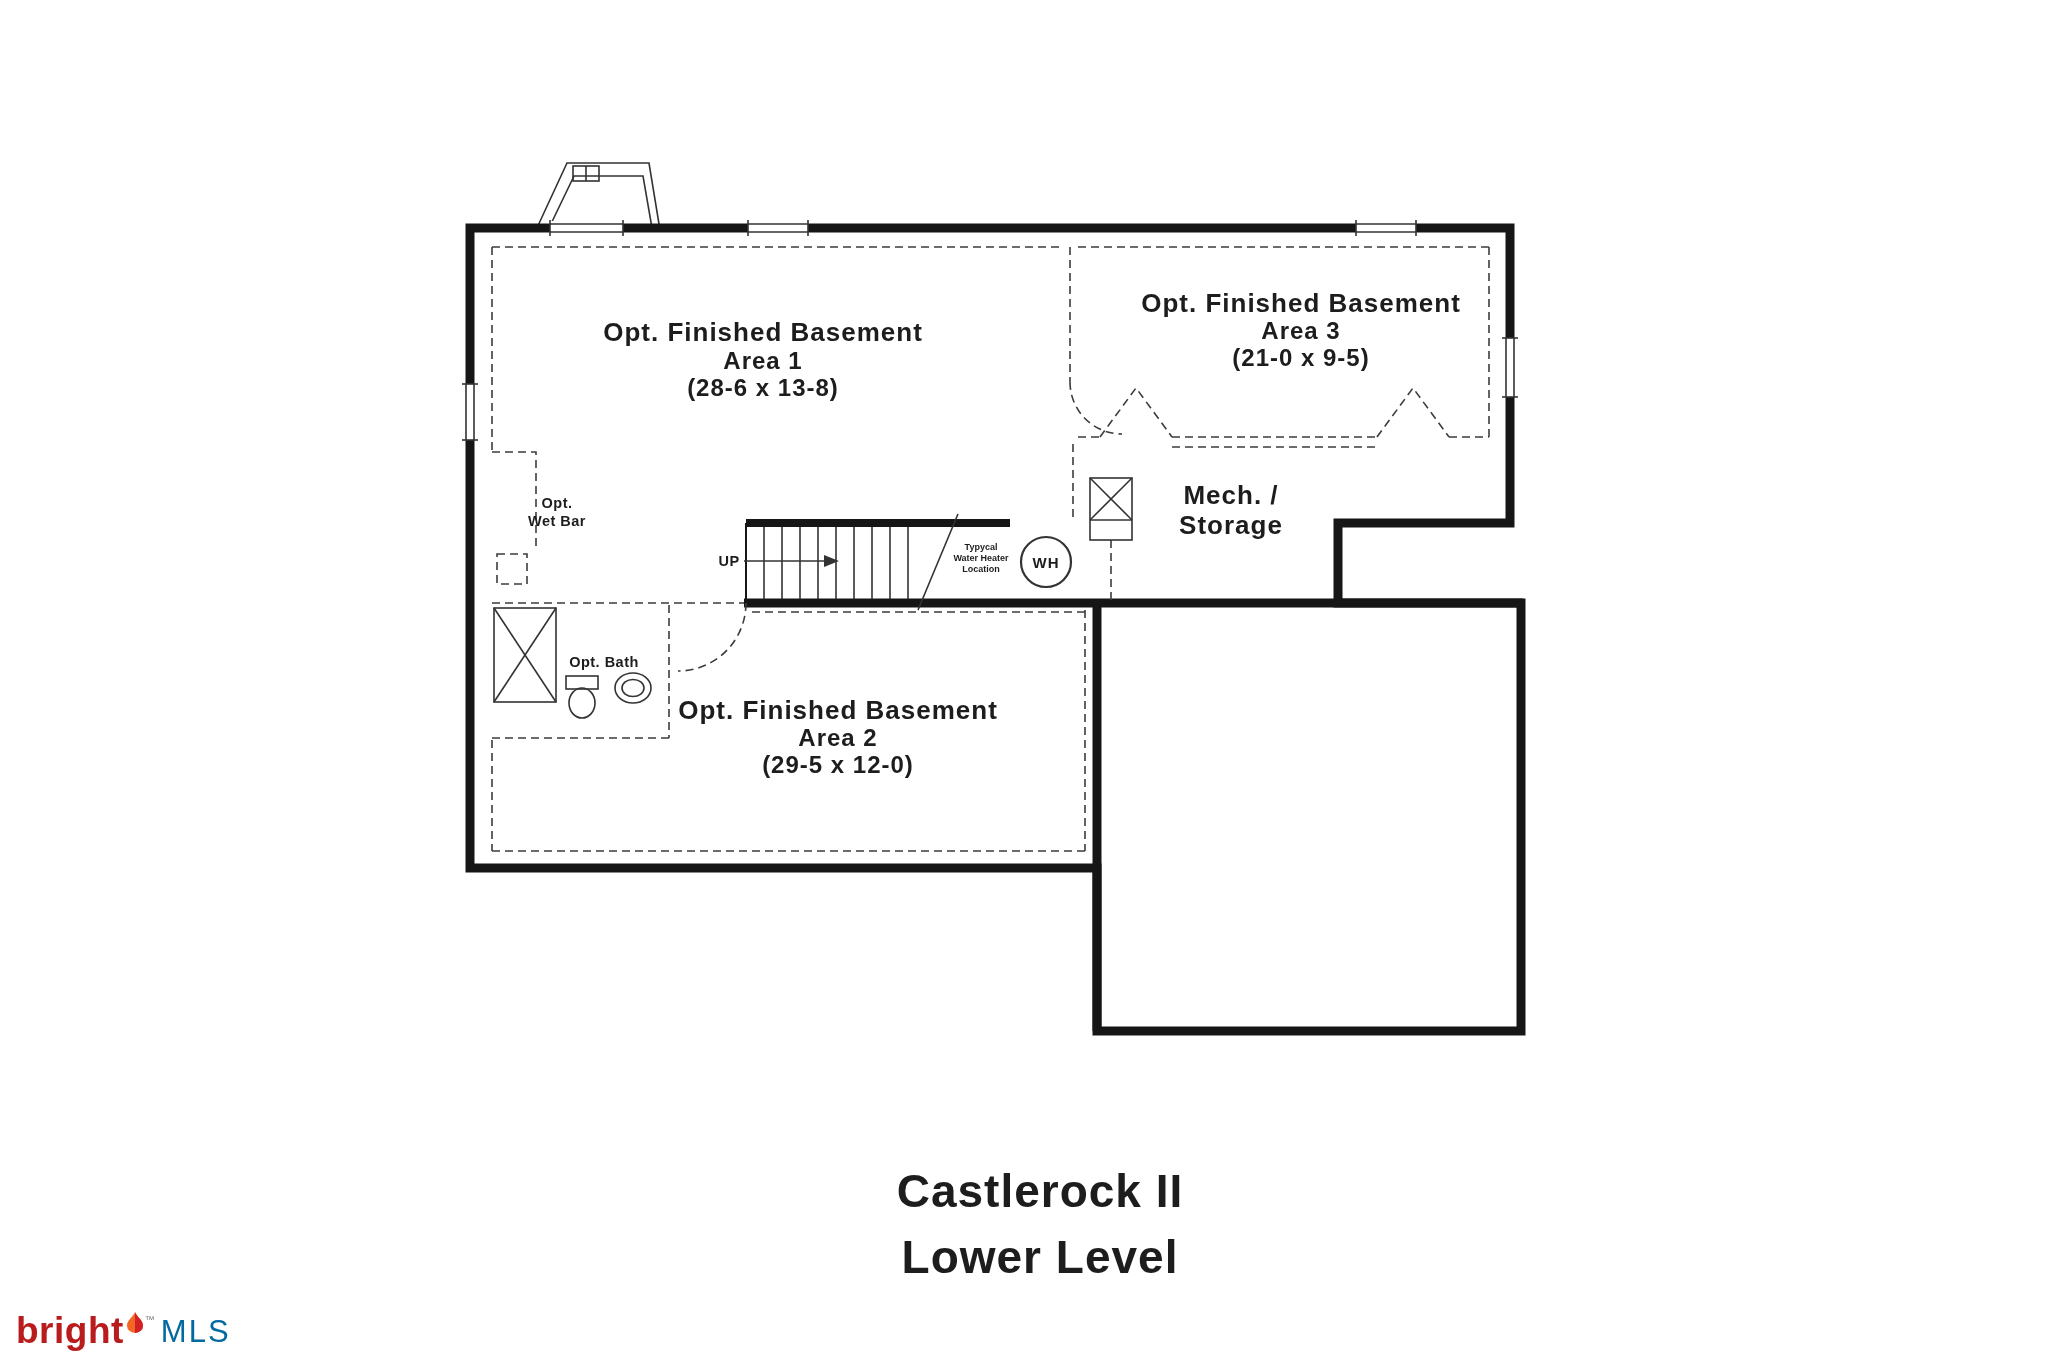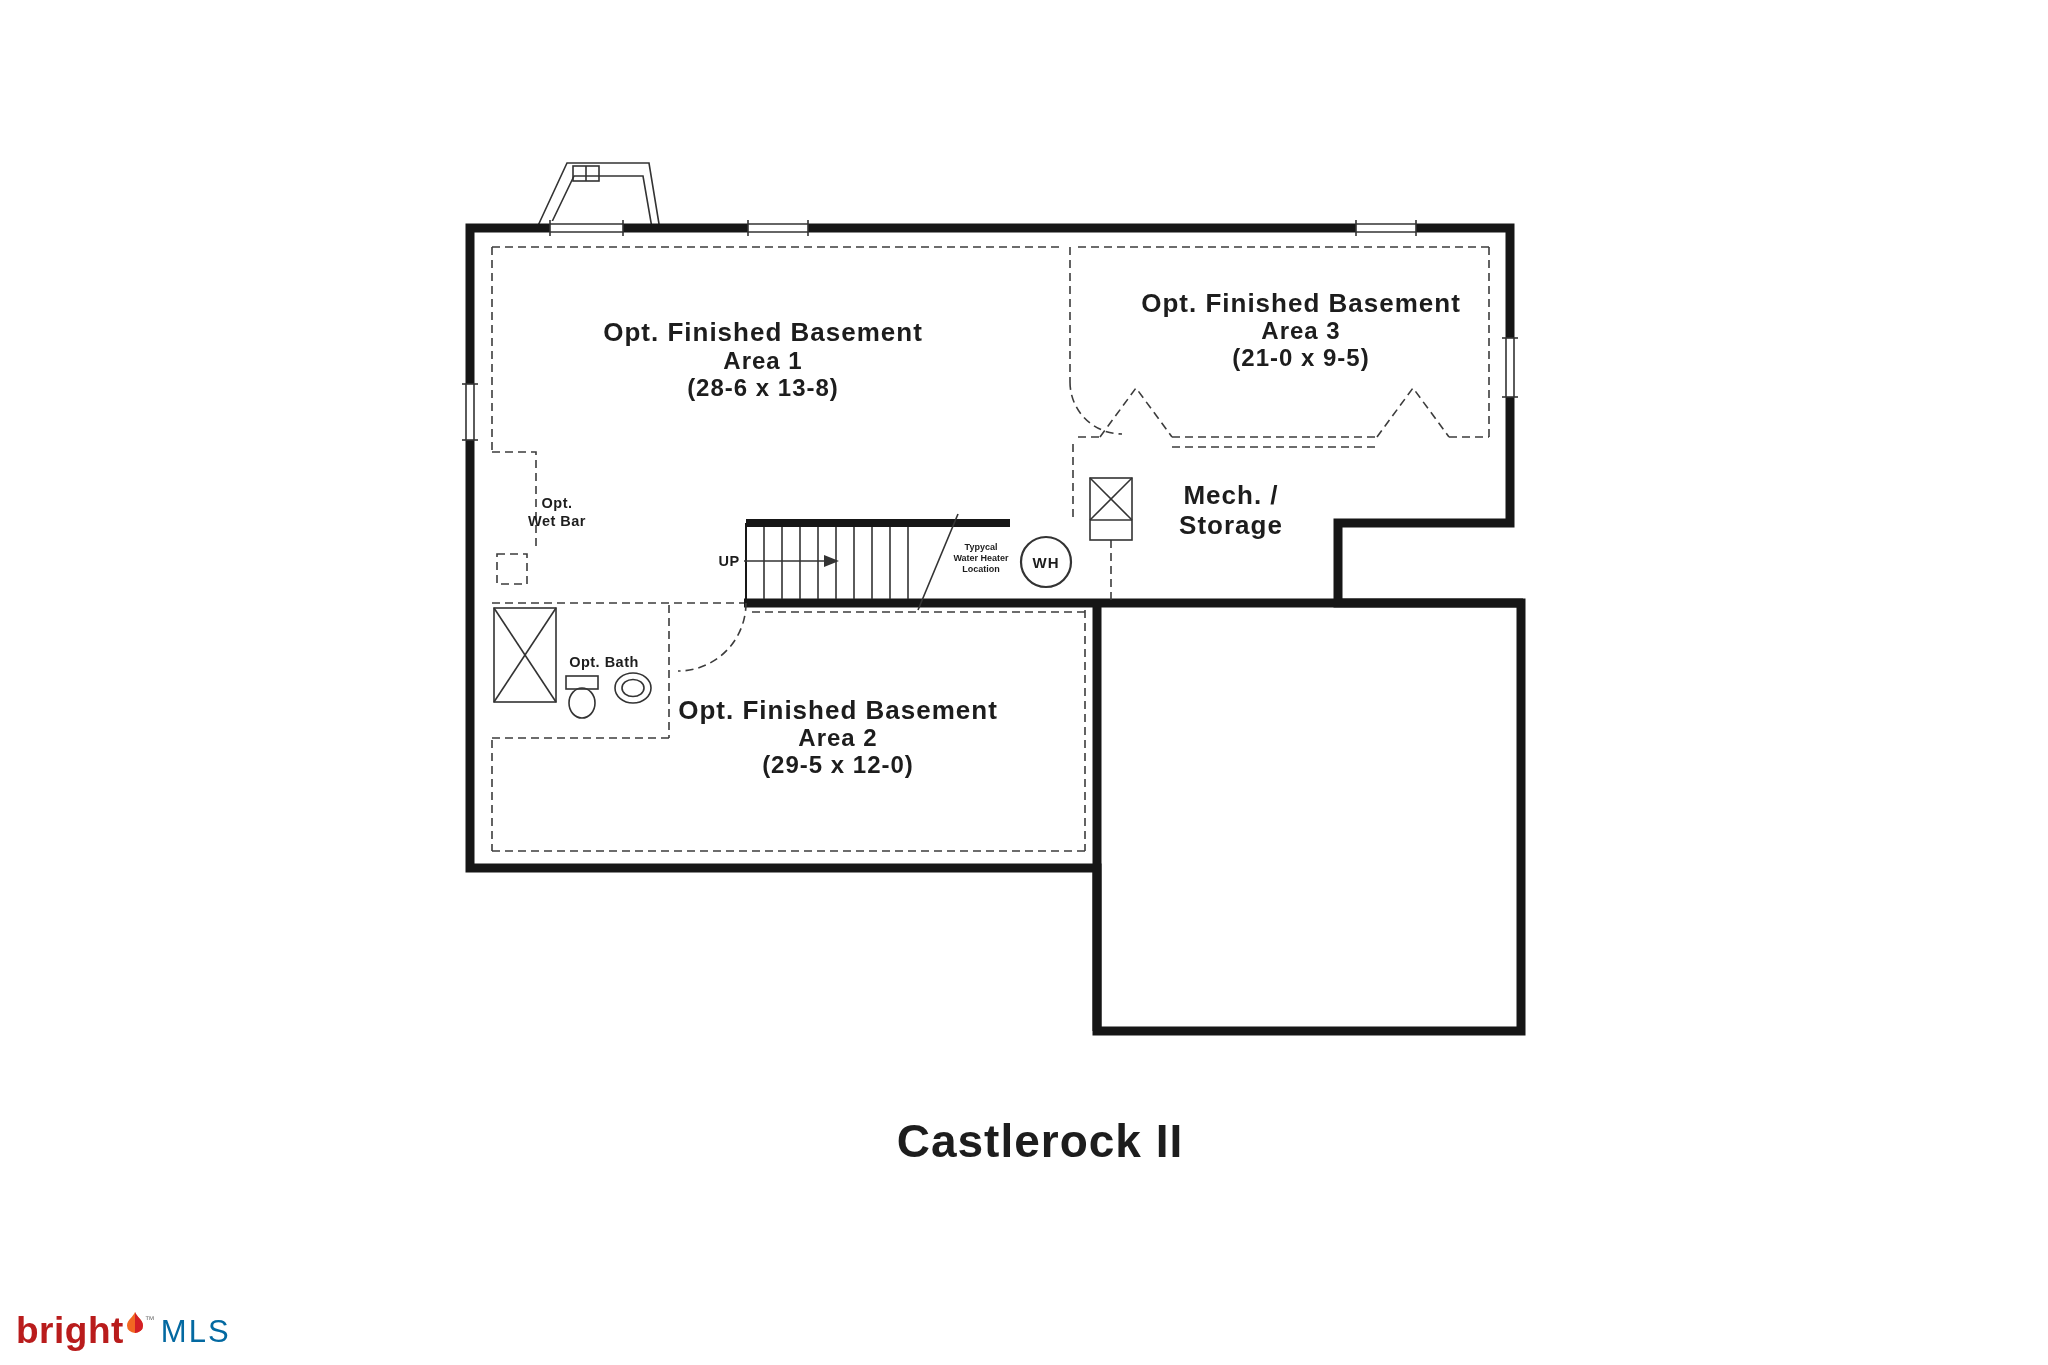--- a/index.html
+++ b/index.html
@@ -7,21 +7,21 @@
        font-family:"Liberation Sans",sans-serif;}
   #plan-svg{position:absolute;left:0;top:0;}
   .wall{stroke:#161616;fill:none;}
   .thin{stroke:#333333;stroke-width:1.6;fill:none;}
   .dash{stroke:#3c3c3c;stroke-width:1.6;fill:none;stroke-dasharray:8 5;}
   .lbl{fill:#1d1d1d;font-weight:bold;text-anchor:middle;letter-spacing:1px;}
   .lbl-main{font-size:26px;}
   .lbl-sub{font-size:24px;}
   .lbl-small{font-size:14.5px;letter-spacing:0.5px;}
   .lbl-tiny{font-size:9px;font-weight:bold;letter-spacing:0;}
-  #title-block{position:absolute;left:516px;top:1108px;width:1048px;
+  #title-block{position:absolute;left:516px;top:1158px;width:1048px;
                text-align:center;color:#1d1d1d;font-weight:bold;
                font-size:46px;line-height:66px;letter-spacing:1px;}
   #logo{position:absolute;left:16px;top:1312px;display:flex;align-items:flex-end;}
   #logo .brand{font-size:37px;font-weight:bold;color:#b91c1c;line-height:36px;letter-spacing:0.5px;}
   #logo .flame{margin:0 1px 12px 3px;}
   #logo .tm{font-size:10px;color:#777777;margin:0 6px 24px 1px;}
   #logo .mls{font-size:31px;color:#0369a1;font-weight:500;letter-spacing:2px;line-height:34px;}
 </style>
 </head>
 <body>
@@ -174,20 +174,21 @@
 
     <text class="lbl lbl-small" x="557" y="508">Opt.</text>
     <text class="lbl lbl-small" x="557" y="526">Wet Bar</text>
 
     <text class="lbl lbl-small" x="604" y="667">Opt. Bath</text>
   </g>
 </svg>
 
 <div id="title-block">
   <div>Castlerock II</div>
+  <div>Lower Level</div>
 </div>
 
 <div id="logo">
   <span class="brand">bright</span>
   <span class="flame">
     <svg width="16" height="21" viewBox="0 0 20 26">
       <path d="M10 0 C12 6 20 10 20 17 A10 9 0 1 1 0 17 C0 10 8 6 10 0 Z" fill="#f26822"></path>
       <path d="M10 0 C12 6 20 10 20 17 A10 9 0 0 1 10 26 L10 0 Z" fill="#d31f26"></path>
     </svg>
   </span>

